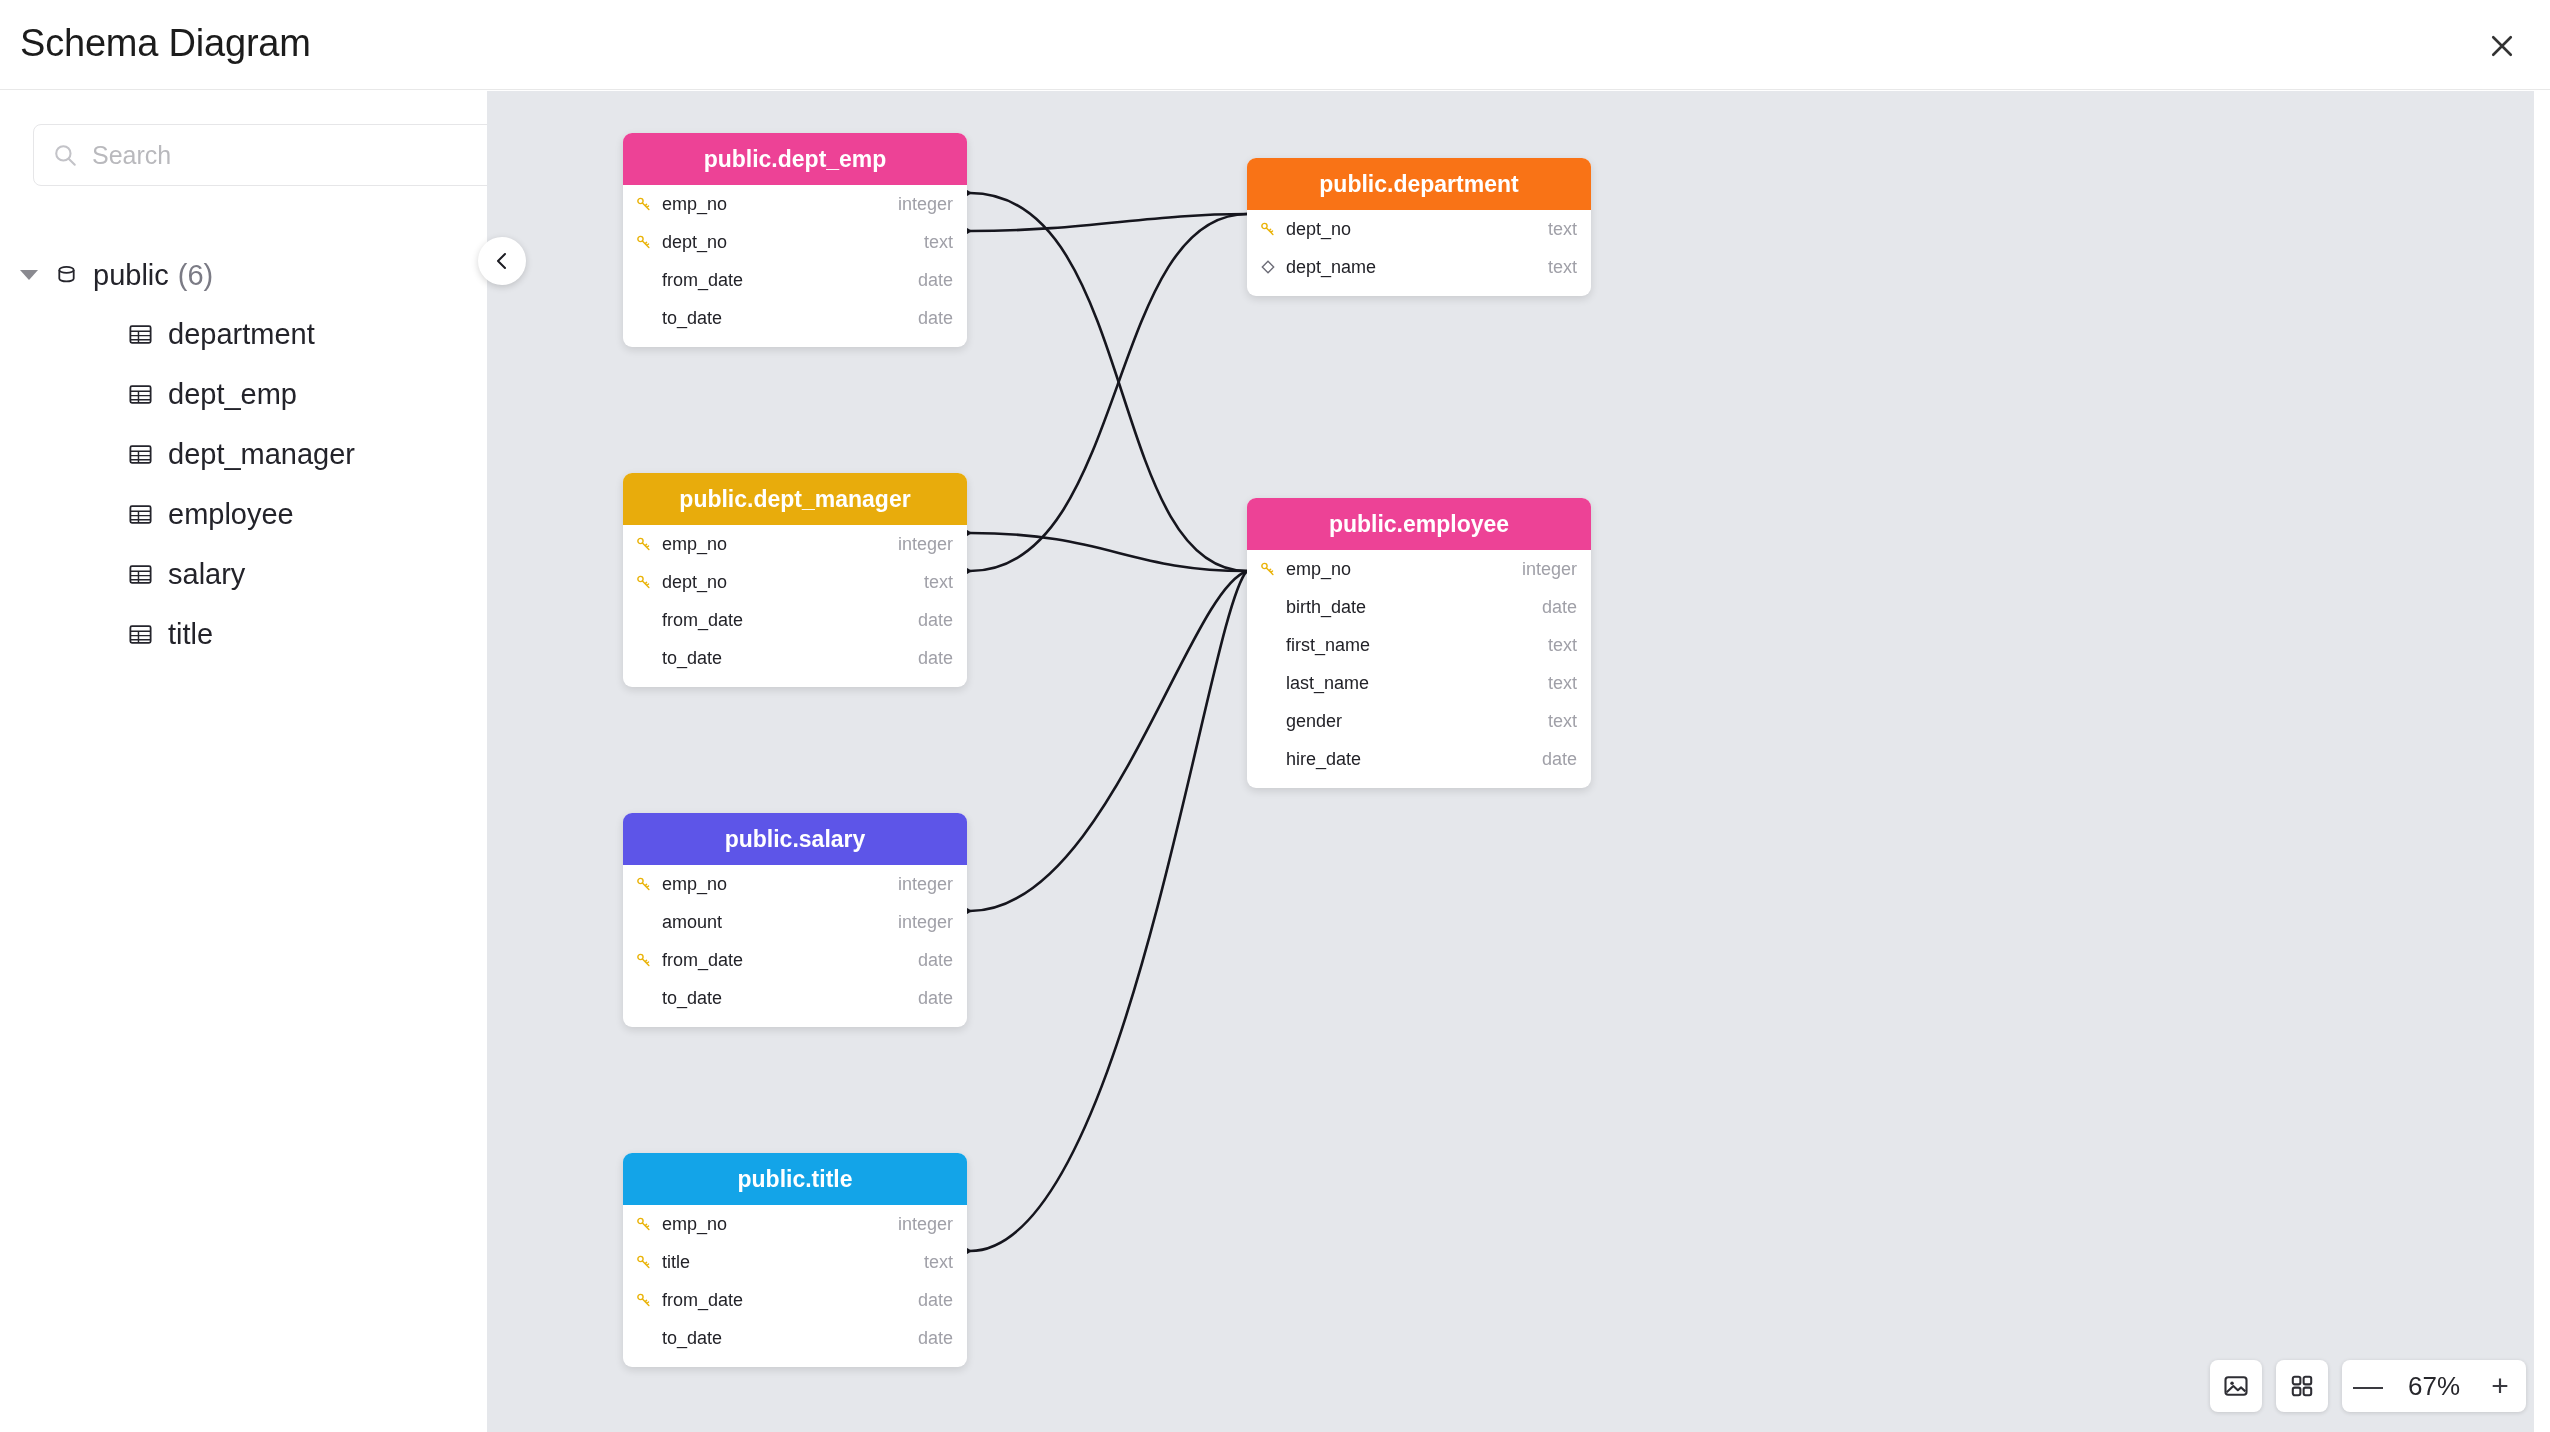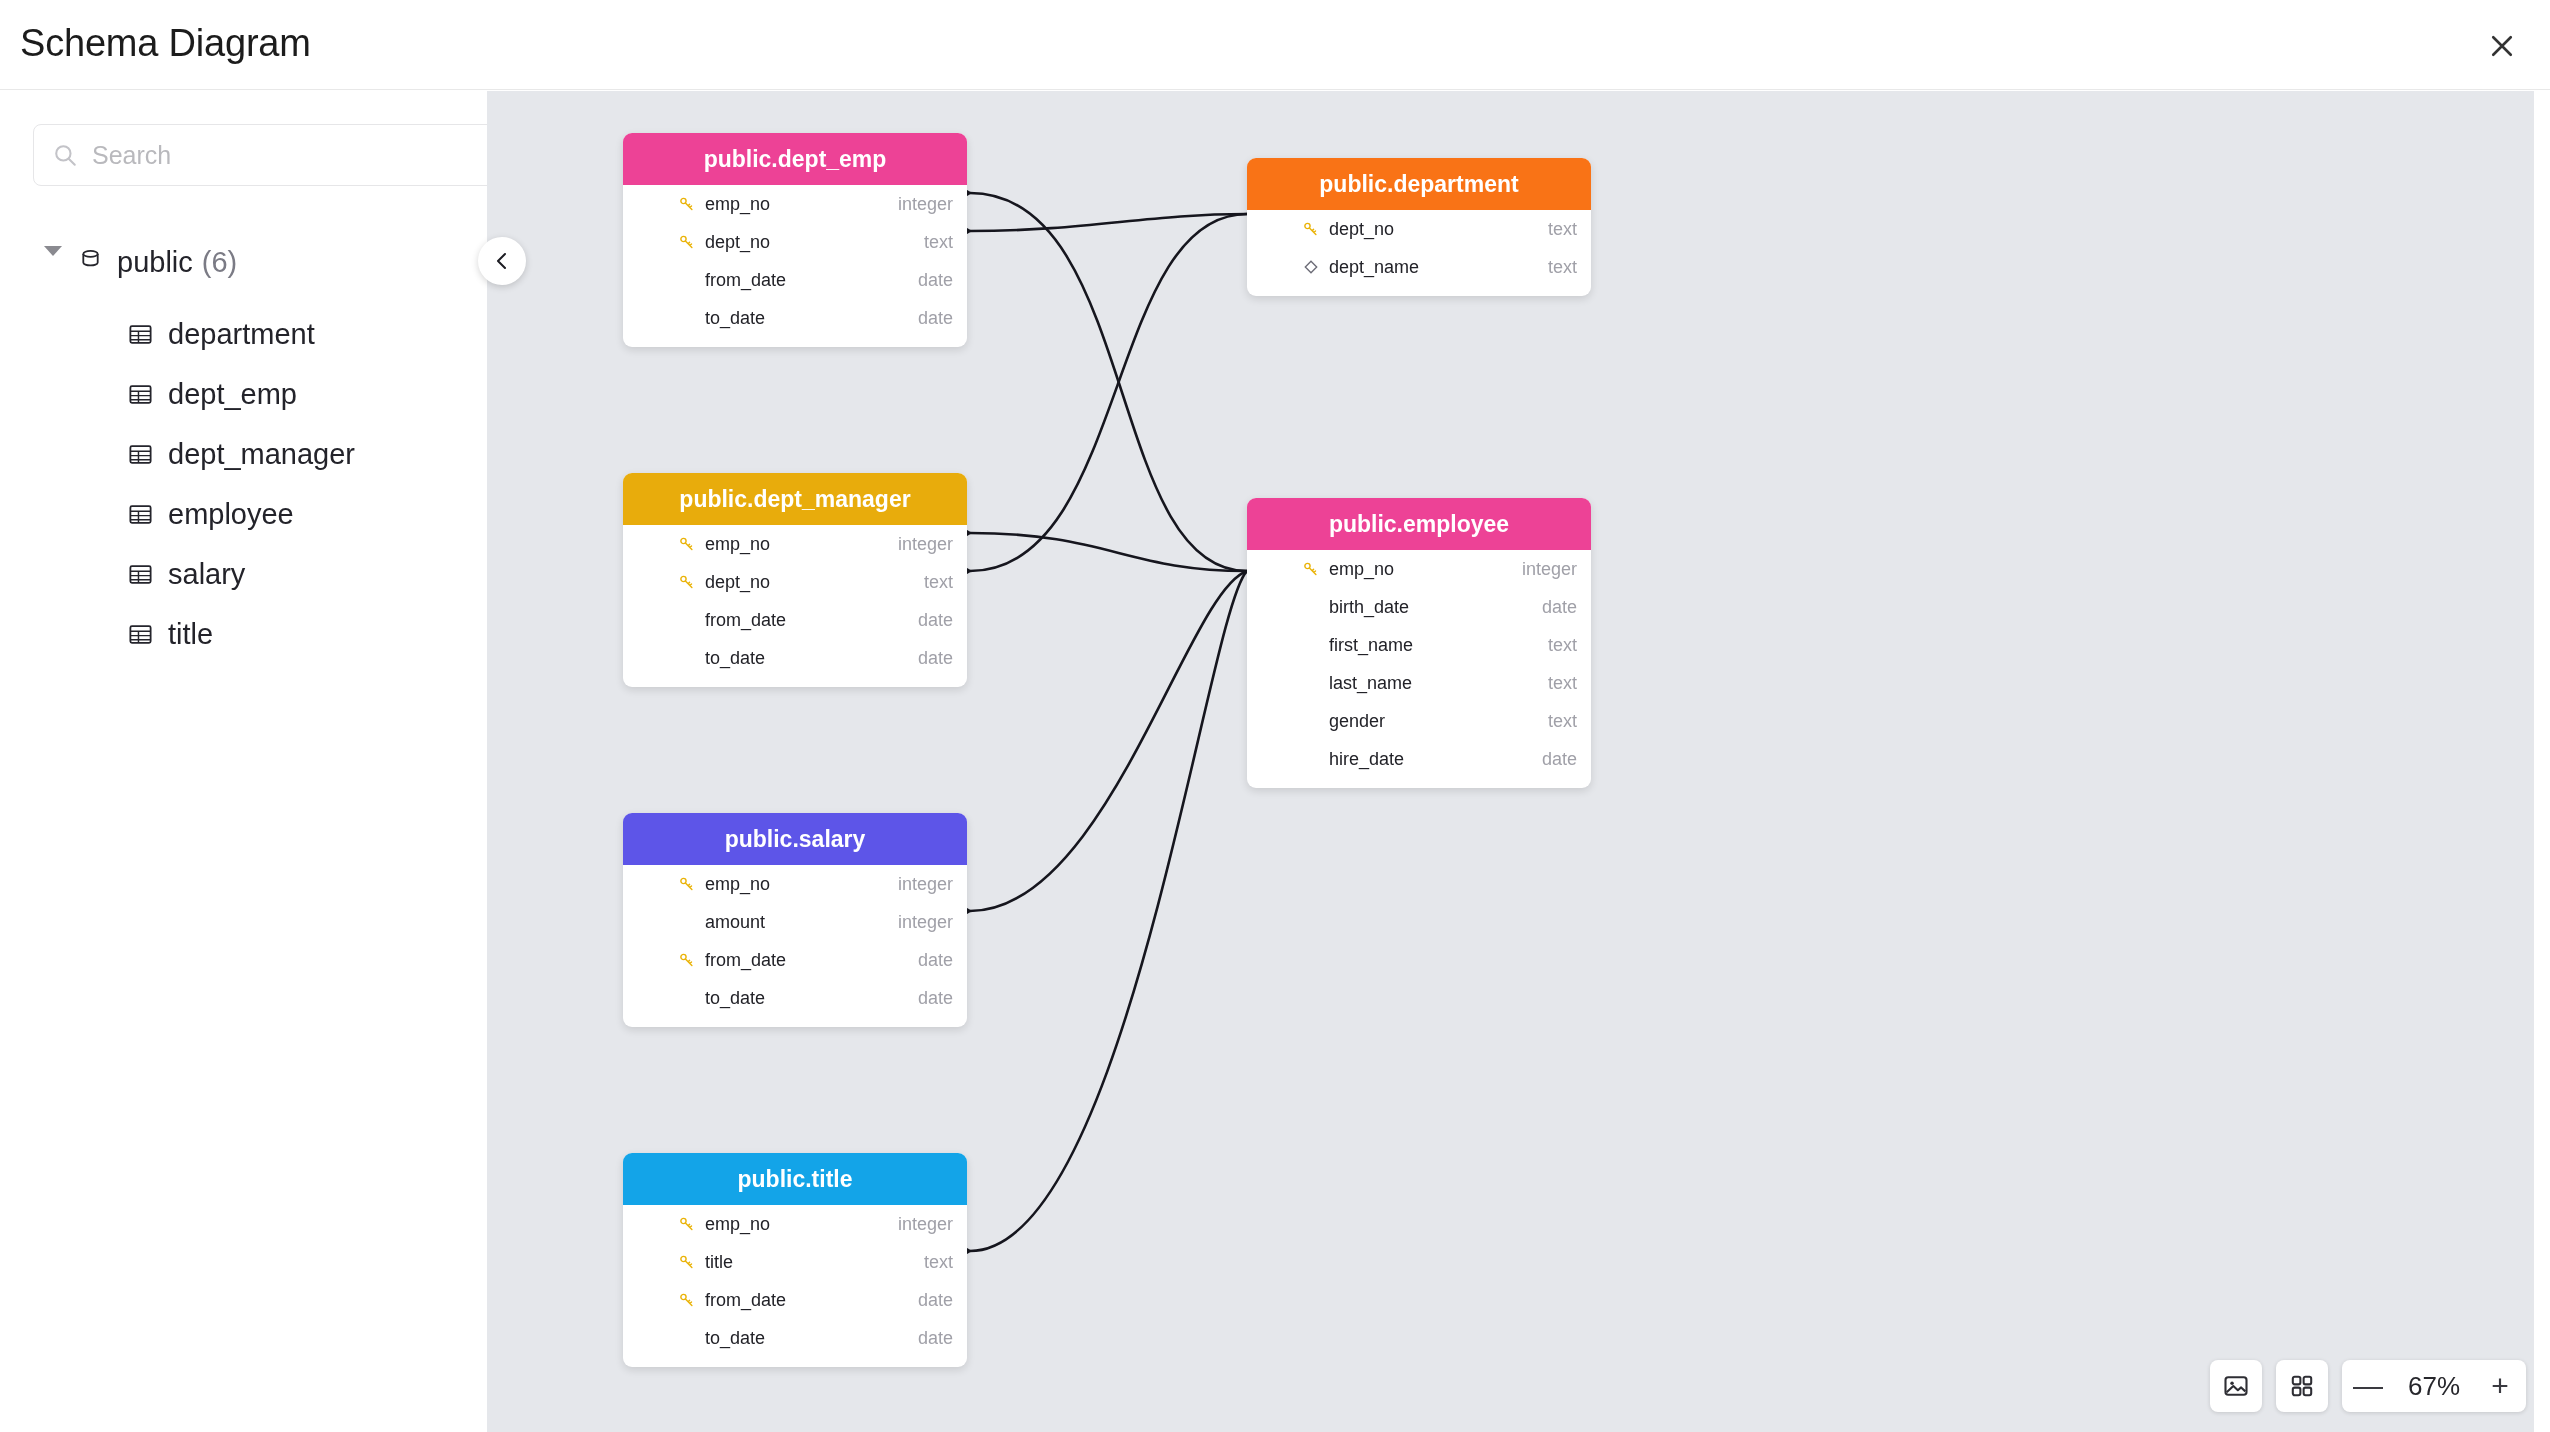--- a/index.html
+++ b/index.html
@@ -37,21 +37,21 @@
   }
   .search-icon { width:26px; height:26px; flex:0 0 26px; margin-right:14px; }
   .search-input {
     border:none; outline:none; background:transparent; flex:1;
     font-family:"Liberation Sans", sans-serif; font-size:25px; color:#2b2b2b;
   }
   .search-input::placeholder { color:#b9b9bd; }
 
   .tree { position:absolute; left:0; top:155px; width:502px; }
   .tree-schema {
-    display:flex; height:58px; padding-left:28px; cursor:pointer;margin-left:16px;
+    display:flex; align-items:center; height:58px; padding-left:20px; cursor:pointer;
   }
   .caret {
     width:0; height:0; border-left:9px solid transparent; border-right:9px solid transparent;
     border-top:10px solid #8a8a90; margin-right:15px; flex:0 0 18px;
   }
   .db-icon { width:27px; height:27px; margin-right:13px; flex:0 0 27px; }
   .tree-schema-label { font-size:29px; color:#23232a; }
   .tree-schema-count { font-size:29px; color:#7b7b85; margin-left:9px; }
 
   .tree-item {
@@ -75,21 +75,21 @@
 
   .node {
     position:absolute; width:344px; border-radius:9px;
     background:#fff; box-shadow:0 3px 9px rgba(0,0,0,0.12);
     overflow:hidden; z-index:10; cursor:move;
   }
   .node-header {
     height:52px; display:flex; align-items:center; justify-content:center;
     font-size:23px; font-weight:bold; color:#fff;
   }
-  .node-body { padding:0; background:#fff;margin-left:43px; }
+  .node-body { padding:0; background:#fff; }
   .field {
     display:flex; align-items:center; height:38px; padding:0 14px 0 12px;
     font-size:18px; cursor:pointer;
   }
   .field-icon { width:18px; height:18px; flex:0 0 18px; margin-right:9px; }
   .field-icon.blank { visibility:hidden; }
   .field-name { color:#222228; flex:1; white-space:nowrap; }
   .field-type { color:#a0a0a8; font-size:18px; }
   .node-pad { height:10px; }
 

